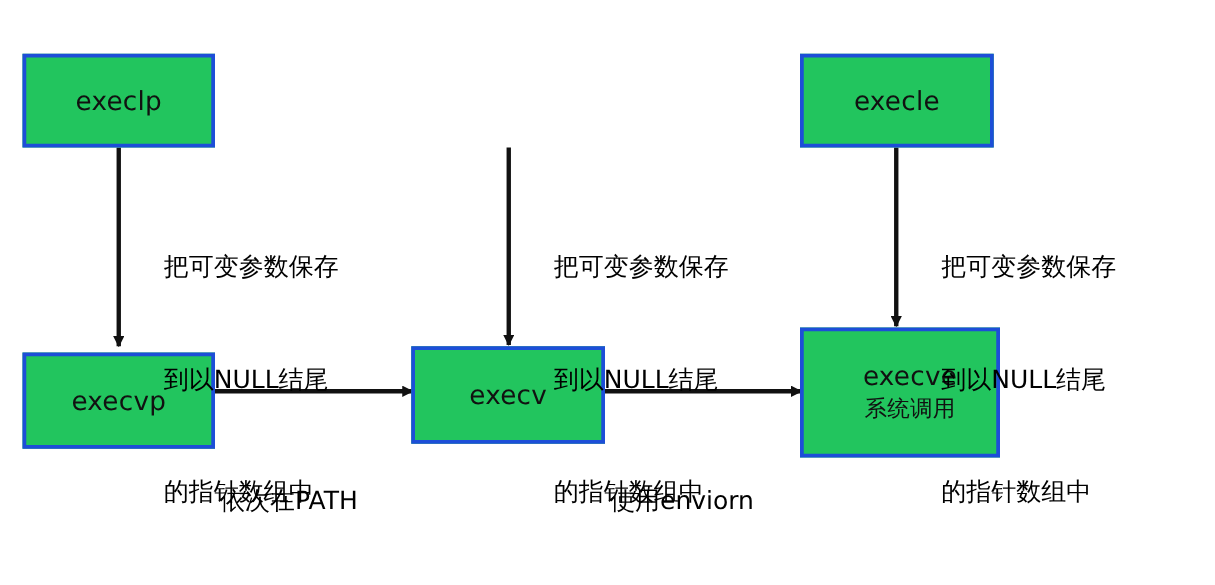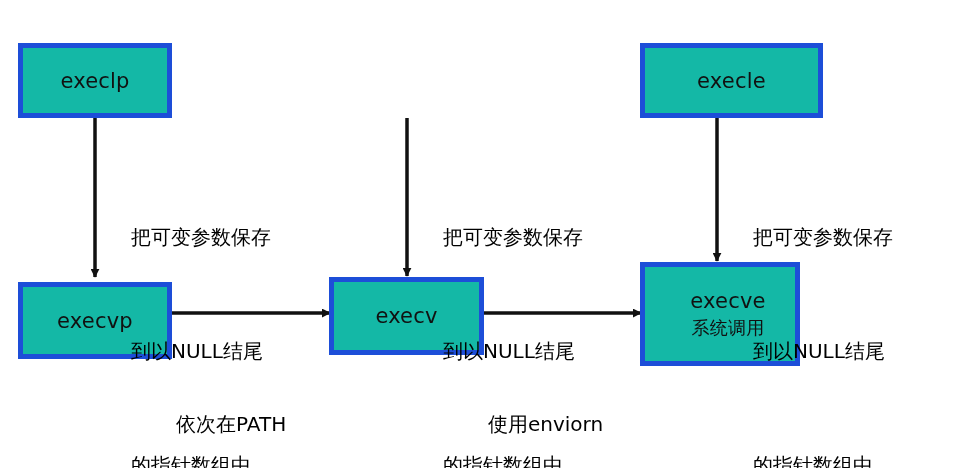--- a/index.html
+++ b/index.html
@@ -23,22 +23,22 @@
   svg.layer {
     position: absolute;
     left: 0; top: 0;
     width: 972px;
     height: 468px;
     pointer-events: none;
   }
   .node-box {
     position: absolute;
     box-sizing: border-box;
-    background: #14b8a6;
-    border: 5px solid #1d4ed8;
+    background: #22c55e;
+    border: 3px solid #1d4ed8;
     display: flex;
     flex-direction: column;
     align-items: center;
     justify-content: center;
     text-align: center;
     color: #111111;
   }
   .node-label {
     font-size: 21px;
     line-height: 26px;
@@ -53,21 +53,20 @@
     position: absolute;
     color: #000000;
     font-size: 20px;
     line-height: 30px;
     white-space: pre;
     font-weight: 500;
     letter-spacing: 0px;
   }
   .edge-label span {
     display: block;
-    margin-top: 24px;
   }
 </style>
 </head>
 <body>
 
 <div id="diagram-root">
 
   <svg class="layer" viewBox="0 0 972 468" xmlns="http://www.w3.org/2000/svg">
     <defs>
       <marker id="arrowhead" markerWidth="9" markerHeight="9" refX="8.2" refY="4.5" orient="auto" markerUnits="userSpaceOnUse">
@@ -84,21 +83,21 @@
     <line x1="172" y1="313" x2="330" y2="313" stroke="#111111" stroke-width="3.5" marker-end="url(#arrowhead)"></line>
 
     <line x1="484" y1="313" x2="641" y2="313" stroke="#111111" stroke-width="3.5" marker-end="url(#arrowhead)"></line>
   </svg>
 
   <div class="node-box" style="left:18px; top:43px; width:154px; height:75px;">
     <div class="node-label">execlp</div>
   </div>
 
 
-  <div class="node-box" style="left:640px; top:43px; width:183px; height:75px;">
+  <div class="node-box" style="left:640px; top:43px; width:155px; height:75px;">
     <div class="node-label">execle</div>
   </div>
 
   <div class="node-box" style="left:18px; top:282px; width:154px; height:77px;">
     <div class="node-label">execvp</div>
   </div>
 
   <div class="node-box" style="left:329px; top:277px; width:155px; height:78px;">
     <div class="node-label">execv</div>
   </div>

